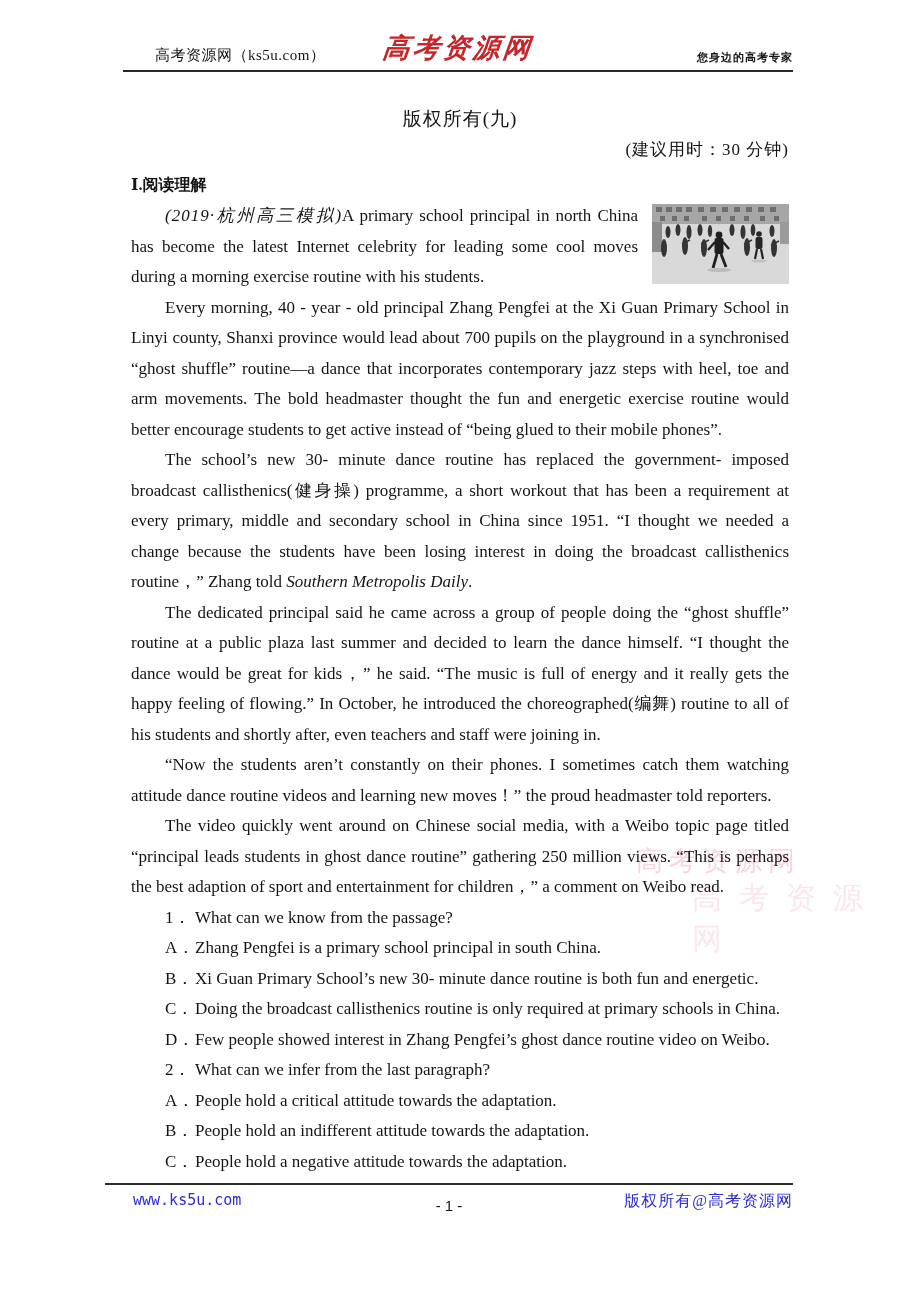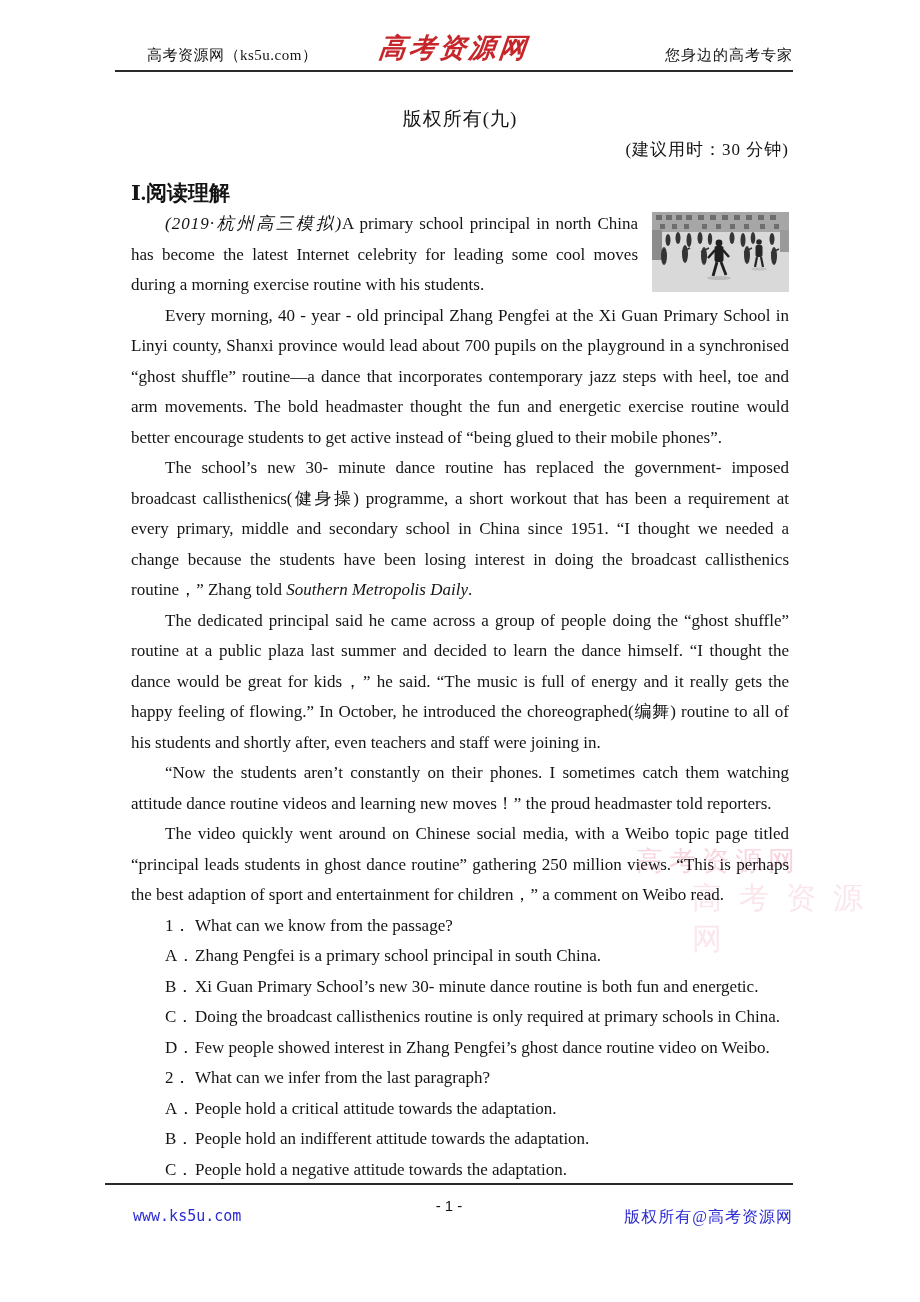--- a/index.html
+++ b/index.html
@@ -26,70 +26,70 @@
     color:var(--watermark_pink);
     font-family:"Liberation Serif",serif;
     pointer-events:none;
     z-index:0;
   }
   .wm1 { left:636px; top:843px; font-size:27px; letter-spacing:6px; opacity:.55; }
   .wm2 { left:692px; top:878px; font-size:30px; letter-spacing:17px; opacity:.32; }
 
   
   .header {
-    position:absolute; top:46px; left:115px; right:127px;
+    position:absolute; top:46px; left:123px; right:127px;
     border-bottom:2px solid var(--rule_gray);
     padding-bottom:5px;
     display:flex; justify-content:space-between; align-items:flex-end;
     z-index:2;
   }
   .h-left  { font-size:15px; padding-left:32px; letter-spacing:.5px; }
-  .h-right { font-size:15px; letter-spacing:1px; }
+  .h-right { font-size:11px; letter-spacing:1px;font-weight:bold; }
   .h-logo  {
     position:absolute; left:50%; transform:translateX(-50%) skewX(-6deg);
     bottom:4px;
     color:var(--logo_red);
     font-weight:700; font-style:italic;
     font-size:27px; letter-spacing:3px;
     white-space:nowrap;
   }
 
   
   .content {
     position:absolute; top:103px; left:131px; width:658px;
     font-size:17px; line-height:30.5px;
     z-index:1;
   }
   .title {
     font-size:19px; font-weight:400; text-align:center;
     line-height:32px; letter-spacing:1px;
   }
   .time-hint { font-size:17px; text-align:right; line-height:30px; letter-spacing:1px; }
-  .section-heading { font-weight:700; font-size:21px; line-height:32px; margin-top:12px; }
+  .section-heading { font-weight:700; font-size:16px; line-height:32px; margin-top:4px; }
 
   .para { text-align:justify; text-indent:34px; }
   .para .source-tag { font-weight:400; font-style:italic; letter-spacing:1px; }
   .para i { font-style:italic; }
 
   .photo-wrap {
     float:right;
     width:137px; height:80px;
     margin:3px 0 6px 14px;
     display:block;
   }
   .photo-wrap svg { display:block; width:100%; height:100%; }
 
   .q-line { line-height:30.5px; padding-left:34px; text-align:left; }
   .q-num { display:inline-block; min-width:30px; }
 
   
   .footer {
     position:absolute; top:1183px; left:105px; right:127px;
     border-top:2px solid var(--rule_gray);
-    padding-top:22px;
+    padding-top:6px;
     display:flex; justify-content:space-between; align-items:flex-start;
     z-index:2;
   }
   .f-left {
     font-family:"DejaVu Sans Mono","Liberation Mono",monospace;
     font-size:15px; color:var(--link_blue); padding-left:28px;
   }
   .f-center {
     position:absolute; left:50%; transform:translateX(-50%);
     top:12px; font-size:15px; color:var(--text_black);

